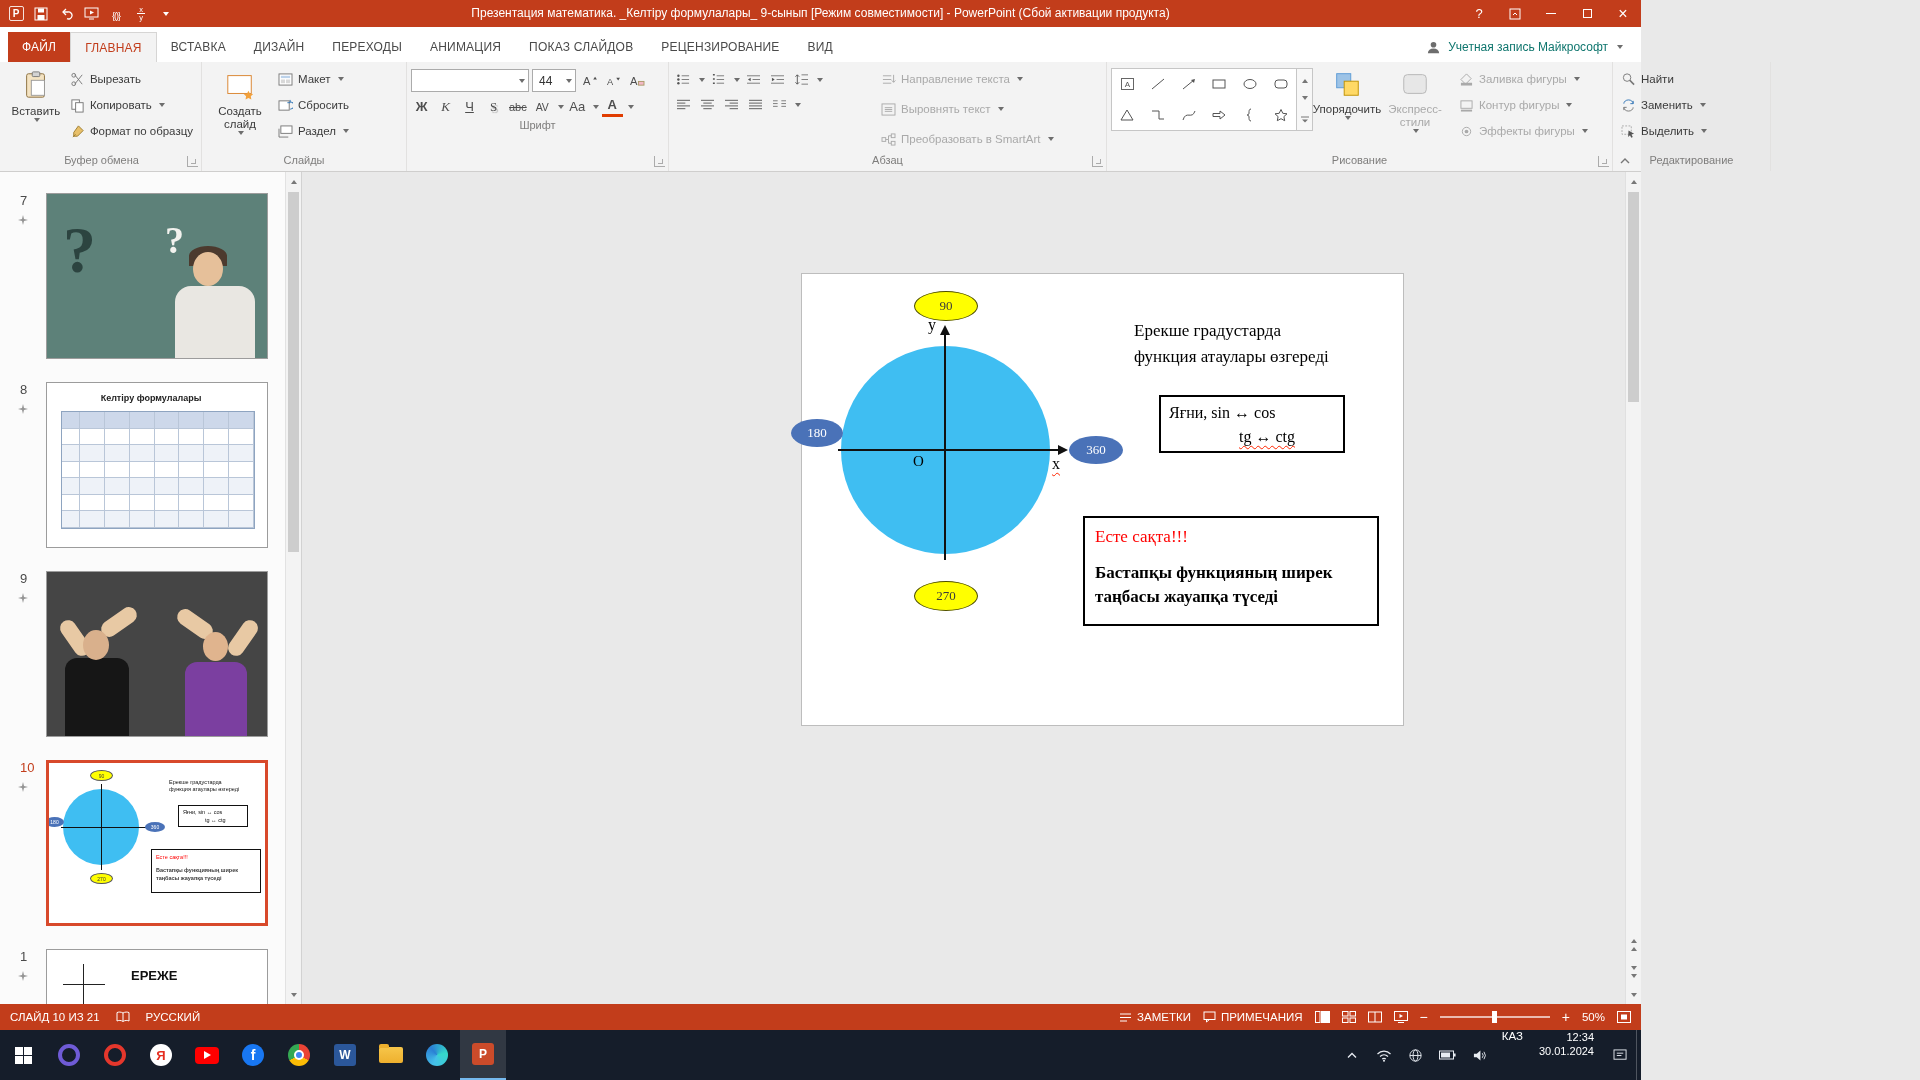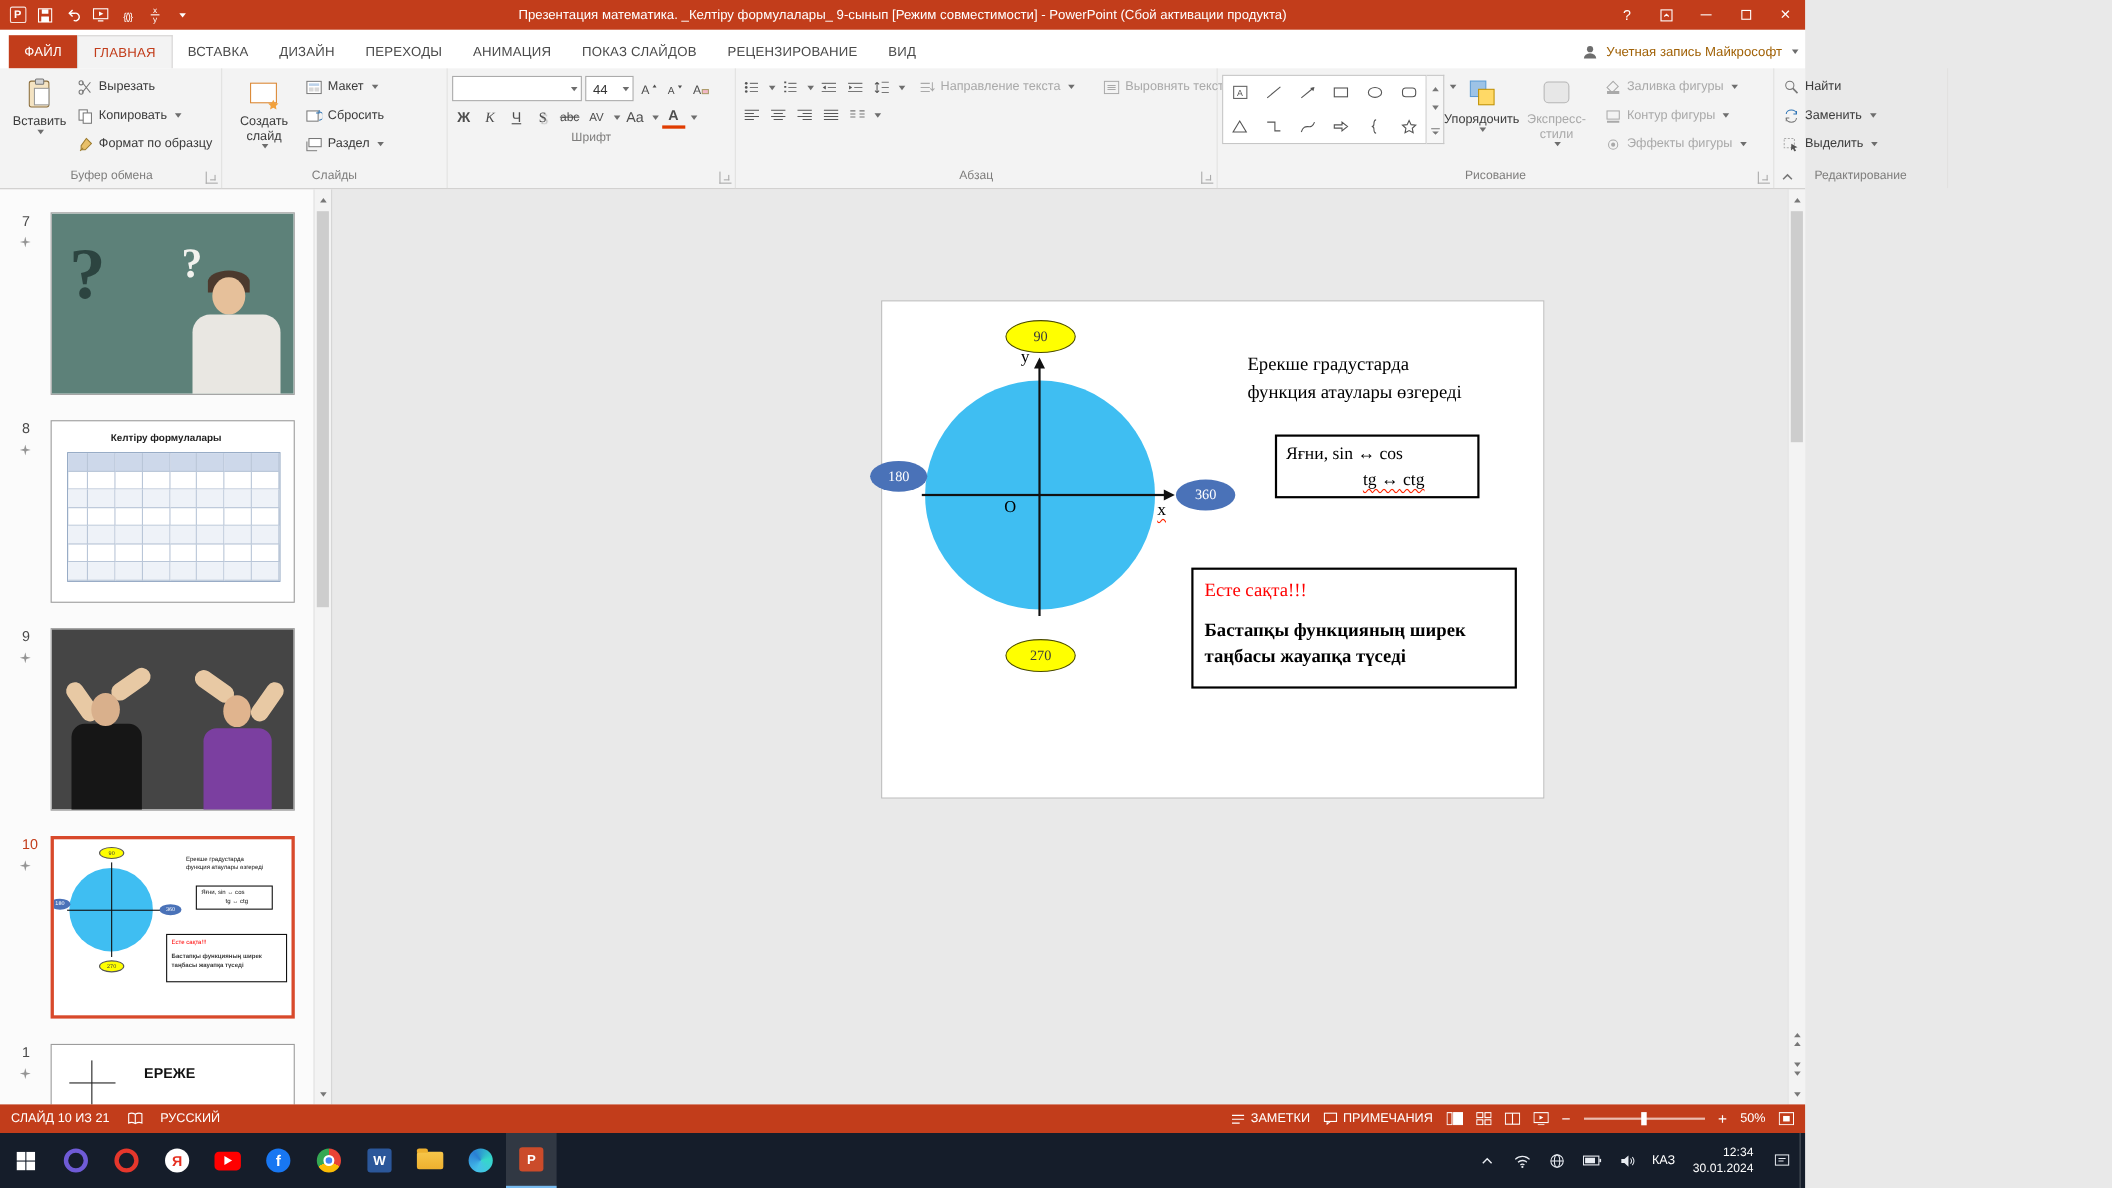--- a/index.html
+++ b/index.html
@@ -32,21 +32,21 @@
   .i-help::before{content:"?"}
   .i-min{width:10px;height:1px;background:#fff}
   .i-max{width:9px;height:9px;border:1px solid #fff}
   .i-close::before{content:"×";font-size:16px}
 
   
   .tabrow{position:absolute;top:27px;left:0;right:0;height:35px;background:#fff;display:flex;align-items:flex-end;padding-left:8px;z-index:25}
   .tab{height:30px;display:flex;align-items:center;padding:0 14px;font-size:12px;color:#4a4a4a;letter-spacing:.2px}
   .tab.file{background:var(--red);color:#fff;height:30px}
   .tab.active{background:var(--ribbon-bg);color:var(--red);border:1px solid var(--line);border-bottom:none}
-  .account{margin-left:auto;display:flex;align-items:center;gap:7px;font-size:12px;color:#a16207;padding-right:6px;height:30px}
+  .account{margin-left:auto;display:flex;align-items:center;gap:7px;font-size:12px;color:#0f766e;padding-right:18px;height:30px}
 
   
   .ribbon{position:absolute;top:62px;left:0;right:0;height:110px;background:var(--ribbon-bg);border-bottom:1px solid #cfcecd;display:flex;align-items:stretch;padding-left:2px;z-index:20}
   .rgroup{display:flex;flex-direction:column;border-right:1px solid #e2e1e0;padding:2px 4px 0;position:relative;flex:none}
   .rgroup-body{flex:1;display:flex;align-items:stretch}
   .rgroup-label{height:19px;font-size:11px;color:#7e7d7c;text-align:center;line-height:17px}
   .launcher{position:absolute;right:3px;bottom:4px;width:11px;height:11px;border-left:1px solid #9a9a9a;border-bottom:1px solid #9a9a9a;opacity:.8}
   .launcher::after{content:"";position:absolute;right:2px;bottom:2px;width:4px;height:4px;border-right:1px solid #9a9a9a;border-bottom:1px solid #9a9a9a}
   .g-clip{width:200px}.g-slides{width:205px}.g-font{width:262px}.g-par{width:438px}.g-draw{width:506px}.g-edit{width:158px}
   .bigbtn{width:68px;display:flex;flex-direction:column;align-items:center;padding-top:5px;font-size:11.5px;line-height:13px;text-align:center;color:var(--ink)}
@@ -63,21 +63,21 @@
   .tbtn{min-width:21px;height:21px;display:flex;align-items:center;justify-content:center;font-size:13px;padding:0 2px;color:#4e4e4e}
   .t-bold{font-weight:bold}
   .t-italic{font-style:italic;font-family:"Liberation Serif",serif}
   .t-under{text-decoration:underline}
   .t-shadow{text-shadow:1.5px 1.5px 1px #b7b7b7;font-family:"Liberation Serif",serif}
   .t-strike{text-decoration:line-through;font-size:11px}
   .t-spacing{font-size:10.5px;letter-spacing:0}
   .t-color{font-weight:bold;border-bottom:3px solid #e03c00;line-height:14px}
   .pgleft{display:flex;flex-direction:column;gap:4px;padding-top:5px;width:196px}
   .prow{display:flex;align-items:center;gap:3px}
-  .pright{display:flex;flex-direction:row;gap:18px;padding:3px 0 0 8px}
+  .pright{display:flex;flex-direction:column;gap:6px;padding:3px 0 0 8px}
   .gallery{width:186px;height:63px;background:#fff;border:1px solid #c6c6c6;display:grid;grid-template-columns:repeat(6,1fr);grid-template-rows:1fr 1fr;margin-top:4px}
   .shapecell{display:flex;align-items:center;justify-content:center;color:#555}
   .galside{width:16px;height:63px;border:1px solid #c6c6c6;border-left:none;margin-top:4px;display:flex;flex-direction:column;background:#f7f7f7}
   .galbtn{flex:1;display:flex;align-items:center;justify-content:center}
   .tri-up-s{width:0;height:0;border:3.5px solid transparent;border-bottom:4.5px solid #777}
   .tri-dn-s{width:0;height:0;border:3.5px solid transparent;border-top:4.5px solid #777}
   .shp-textbox{width:13px;height:12px;border:1px solid #666;font-size:8px;display:flex;align-items:center;justify-content:center;color:#555}
   .shp-textbox::before{content:"A"}
   .ribbon-collapse{position:absolute;right:10px;bottom:6px;color:#777}
 
@@ -189,21 +189,21 @@
   .ic-fb::before{content:"f"}
   .ic-chrome{width:22px;height:22px;background:conic-gradient(#ea4335 0 120deg,#fbbc05 0 240deg,#34a853 0 360deg);display:flex;align-items:center;justify-content:center}
   .ic-chrome i{width:10px;height:10px;border:2px solid #fff;border-radius:50%;background:#4285f4}
   .ic-word{width:22px;height:22px;background:#2b579a;border-radius:3px;display:flex;align-items:center;justify-content:center;font-weight:bold;font-size:12px}
   .ic-word::before{content:"W"}
   .ic-folder{width:24px;height:16px;background:linear-gradient(#f7c64a,#eeb02e);border-radius:2px;position:relative}
   .ic-folder::before{content:"";position:absolute;left:0;top:-3px;width:10px;height:4px;background:#eeb02e;border-radius:2px 2px 0 0}
   .ic-edge{width:22px;height:22px;background:conic-gradient(from 200deg,#45c0ea,#2a7fd4,#35d8c9,#45c0ea)}
   .ic-ppt{width:22px;height:22px;background:#cb4b2a;border-radius:3px;display:flex;align-items:center;justify-content:center;font-weight:bold;font-size:12px}
   .ic-ppt::before{content:"P"}
-  .tray{margin-left:auto;display:flex;align-items:center;height:100%}
+  .tray{margin-left:auto;display:flex;height:100%}
   .tr-btn{width:32px;height:50px;display:flex;align-items:center;justify-content:center;flex:none}
   .tr-lang{font-size:11.5px;padding:0 6px}
   .clock{font-size:11px;text-align:right;line-height:14px;padding:0 10px;white-space:nowrap}
   .desk-sliver{width:5px;height:50px;border-left:1px solid rgba(255,255,255,.25)}
 </style>
 </head>
 <body>
 
 <div class="screen">
 

